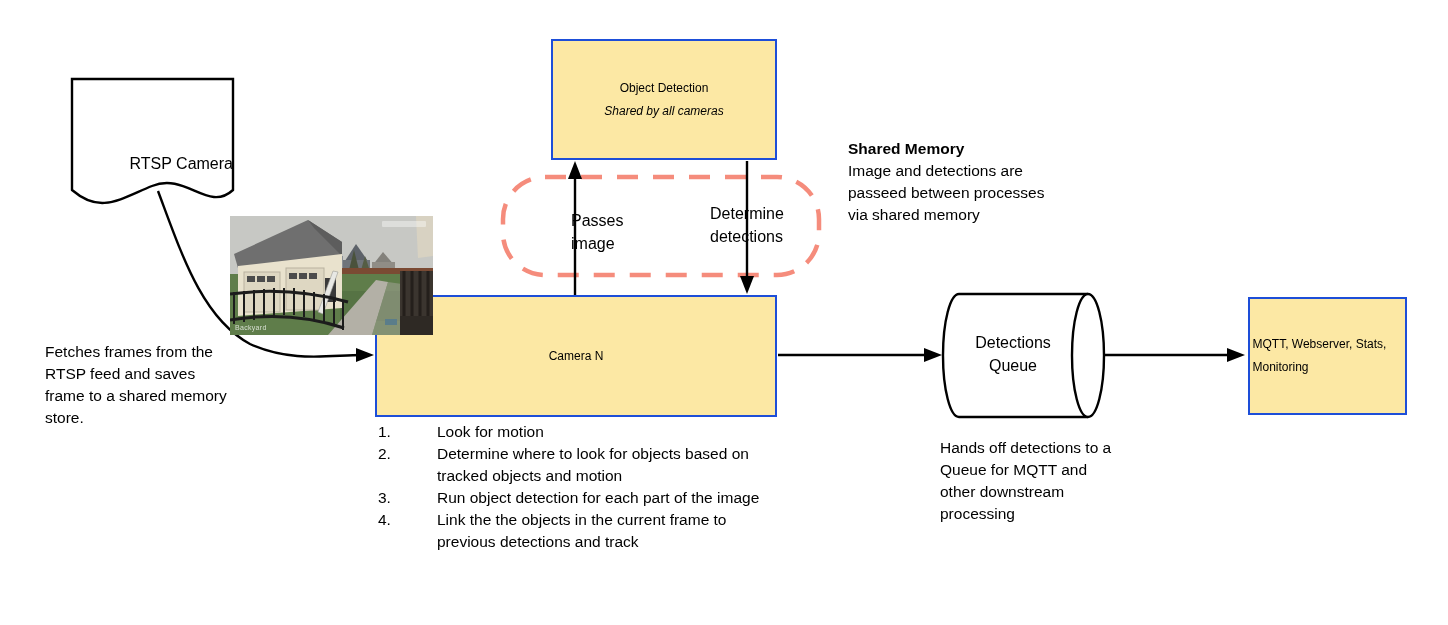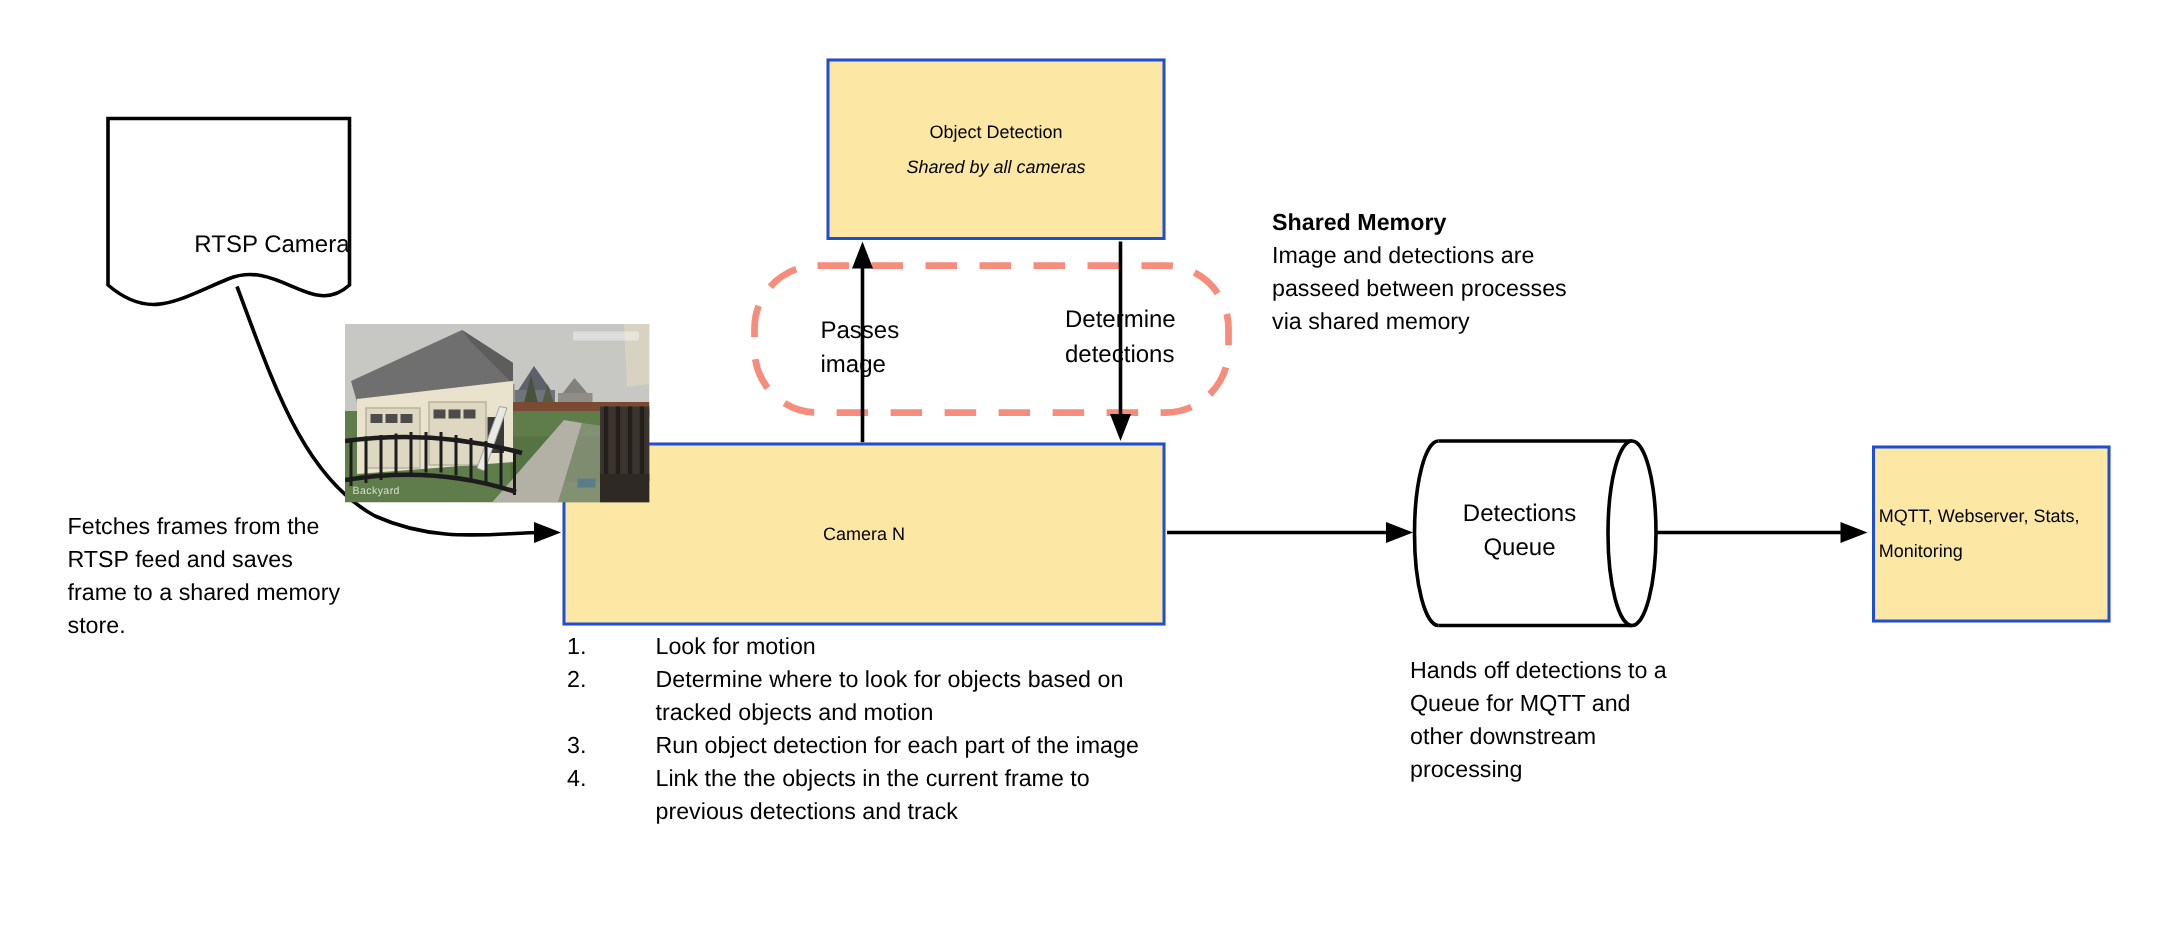--- a/index.html
+++ b/index.html
@@ -75,21 +75,21 @@
   <div class="node" style="left:1248px;top:297px;width:159px;height:118px;background:#FCE8A4;">
     <div style="width:150px;">MQTT, Webserver, Stats, Monitoring</div>
   </div>
 
   <div class="node" style="left:375px;top:295px;width:402px;height:122px;background:#FCE8A4;">
     <div>Camera N</div>
   </div>
 
   <div class="queue-label">Detections Queue</div>
 
-  <div class="label" style="left:547px;top:209px;width:70px;">Passes image</div>
+  <div class="label" style="left:571px;top:209px;width:70px;">Passes image</div>
   <div class="label" style="left:710px;top:202px;width:90px;">Determine detections</div>
 
   <div class="annot" style="left:45px;top:341px;width:185px;">Fetches frames from the RTSP feed and saves frame to a shared memory store.</div>
 
   <div class="annot" style="left:940px;top:437px;width:180px;">Hands off detections to a Queue for MQTT and other downstream processing</div>
 
   <div class="annot" style="left:848px;top:138px;width:215px;">
     <div class="b">Shared Memory</div>
     <div>Image and detections are passeed between processes via shared memory</div>
   </div>

